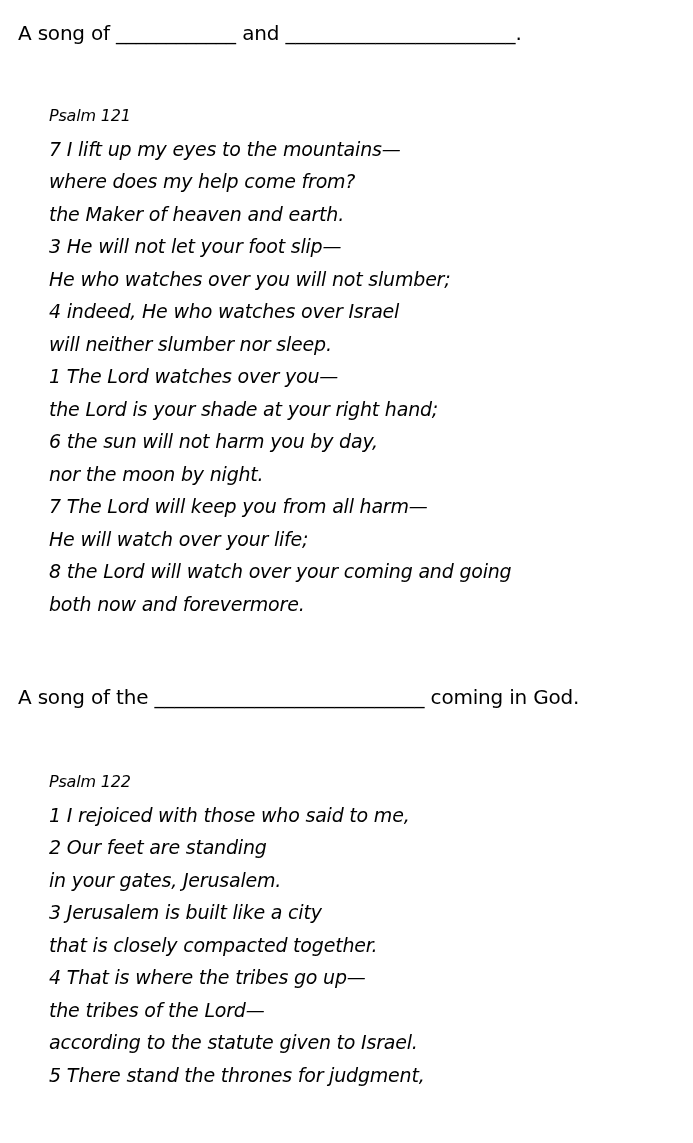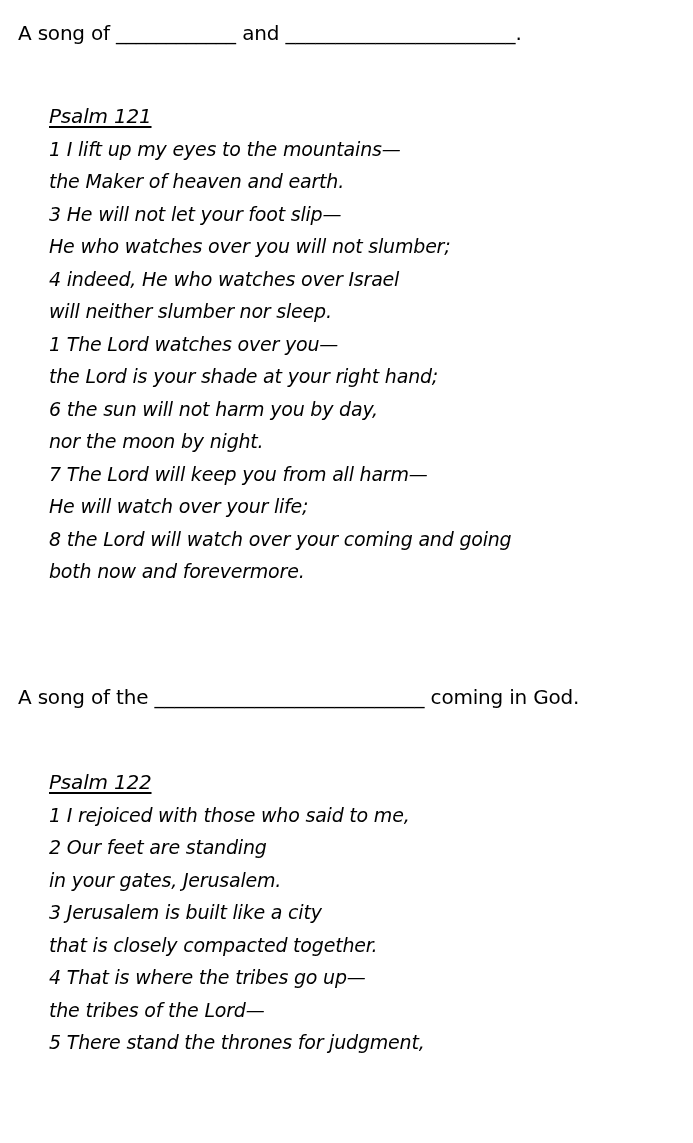--- a/index.html
+++ b/index.html
@@ -35,45 +35,45 @@
     left: 49px;
     font-style: italic;
     font-size: 19px;
     letter-spacing: -0.2px;
   }
   .psalm-121 { top: 100px; }
   .psalm-122 { top: 742px; margin-top: 24px; }
   .psalm-heading {
     display: table; 
     margin: 0;
-    font-size: 20px;
+    font-size: 16px;
     font-weight: normal;
     font-style: italic;
-    text-decoration: underline;
     text-underline-offset: 3px;
     line-height: 32.5px;
   }
   .psalm-line {
     line-height: 32.5px;
     white-space: nowrap;
   }
 </style>
 </head>
 <body>
 
 <div class="page">
 
   <div class="prompt prompt-1">
     <span>A song of </span><span class="blank">____________</span><span> and </span><span class="blank">_______________________</span><span>.</span>
   </div>
 
   <section class="psalm psalm-121">
     <h2 class="psalm-heading">Psalm 121</h2>
     <div>
-        <div class="psalm-line">1 I lift up my eyes to the mountains—</div>
+        <div class="psalm-line">7 I lift up my eyes to the mountains—</div>
+        <div class="psalm-line">where does my help come from?</div>
         <div class="psalm-line">the Maker of heaven and earth.</div>
         <div class="psalm-line">3 He will not let your foot slip—</div>
         <div class="psalm-line">He who watches over you will not slumber;</div>
         <div class="psalm-line">4 indeed, He who watches over Israel</div>
         <div class="psalm-line">will neither slumber nor sleep.</div>
         <div class="psalm-line">1 The Lord watches over you—</div>
         <div class="psalm-line">the Lord is your shade at your right hand;</div>
         <div class="psalm-line">6 the sun will not harm you by day,</div>
         <div class="psalm-line">nor the moon by night.</div>
         <div class="psalm-line">7 The Lord will keep you from all harm—</div>
@@ -90,17 +90,18 @@
   <section class="psalm psalm-122">
     <h2 class="psalm-heading">Psalm 122</h2>
     <div>
         <div class="psalm-line">1 I rejoiced with those who said to me,</div>
         <div class="psalm-line">2 Our feet are standing</div>
         <div class="psalm-line">in your gates, Jerusalem.</div>
         <div class="psalm-line">3 Jerusalem is built like a city</div>
         <div class="psalm-line">that is closely compacted together.</div>
         <div class="psalm-line">4 That is where the tribes go up—</div>
         <div class="psalm-line">the tribes of the Lord—</div>
+        <div class="psalm-line">according to the statute given to Israel.</div>
         <div class="psalm-line">5 There stand the thrones for judgment,</div>
       </div>
   </section>
 
 </div>
 
 </body></html>

